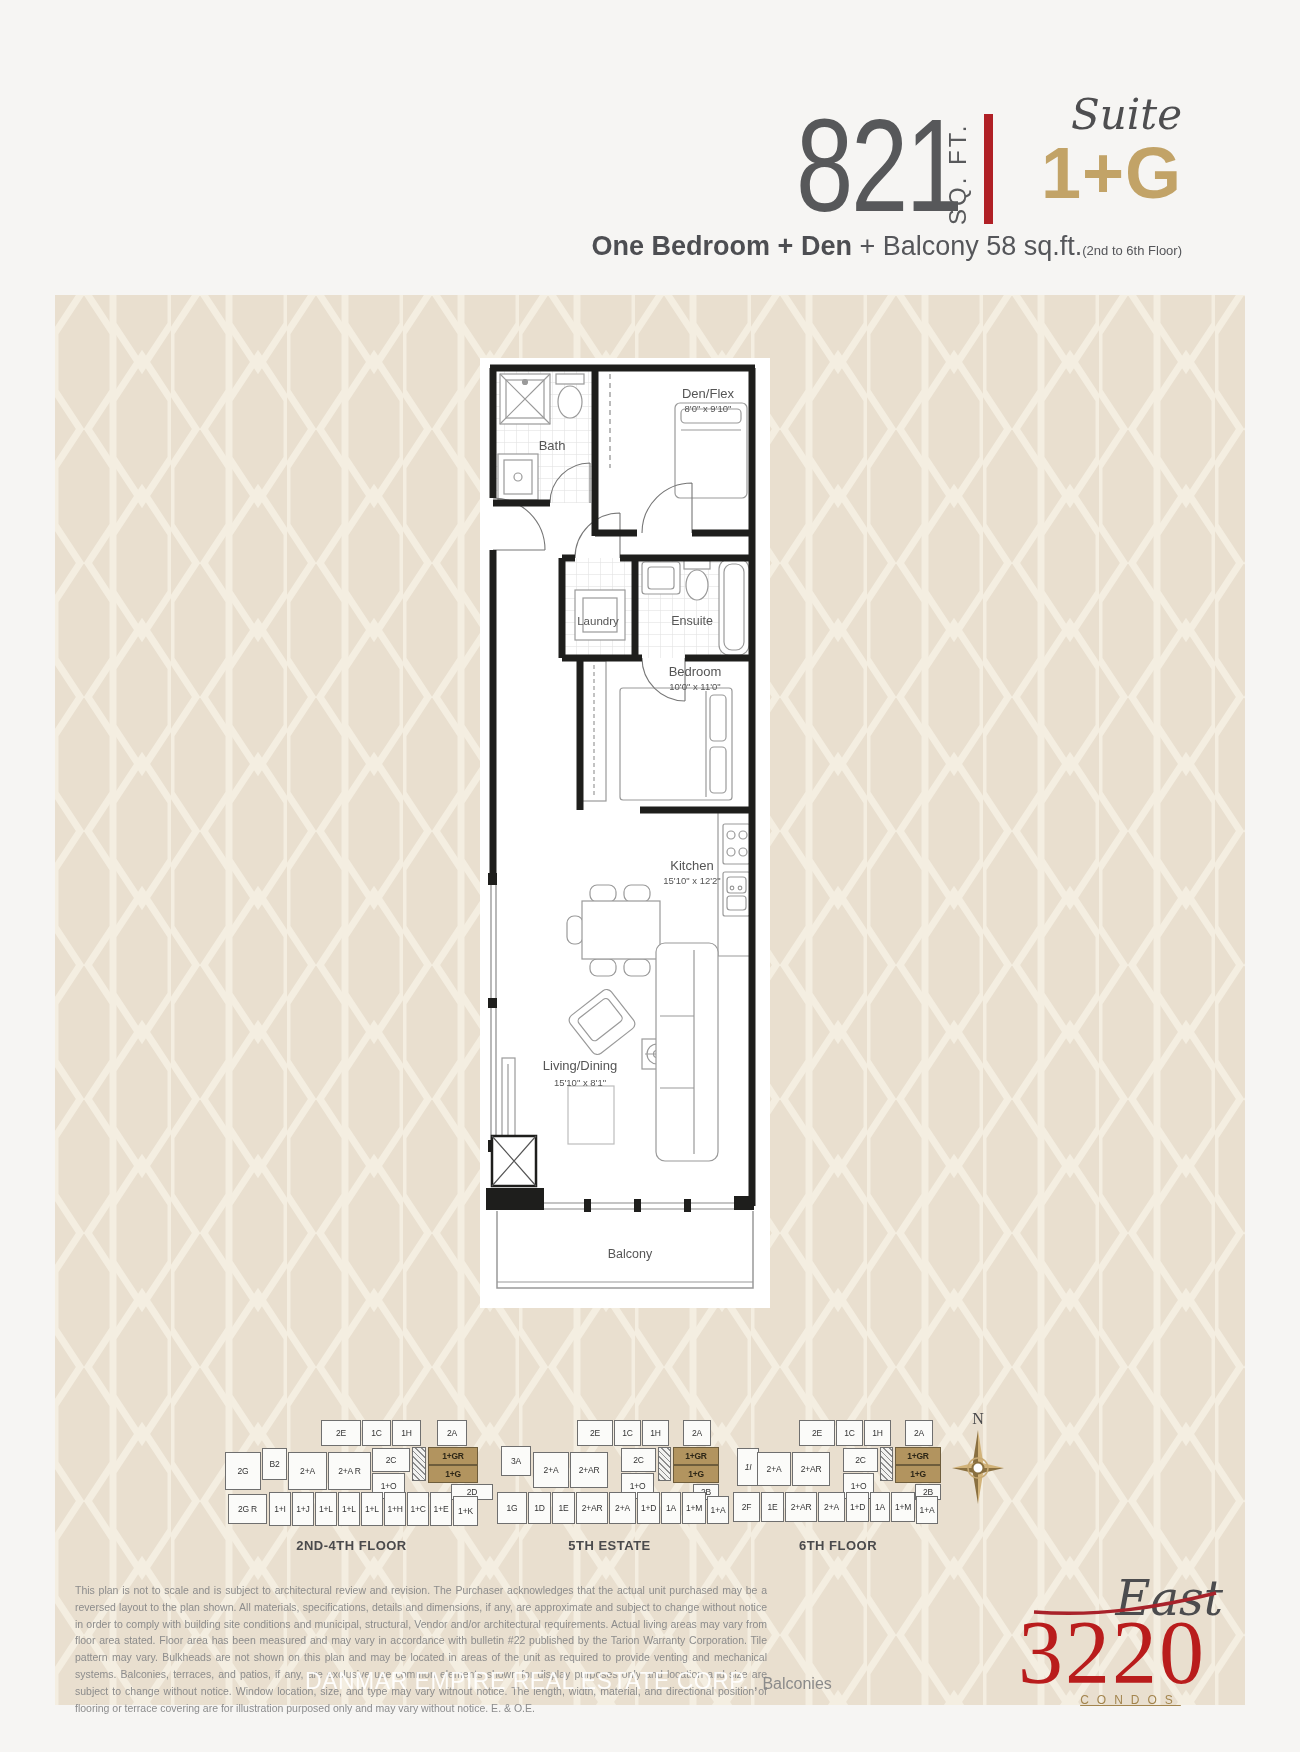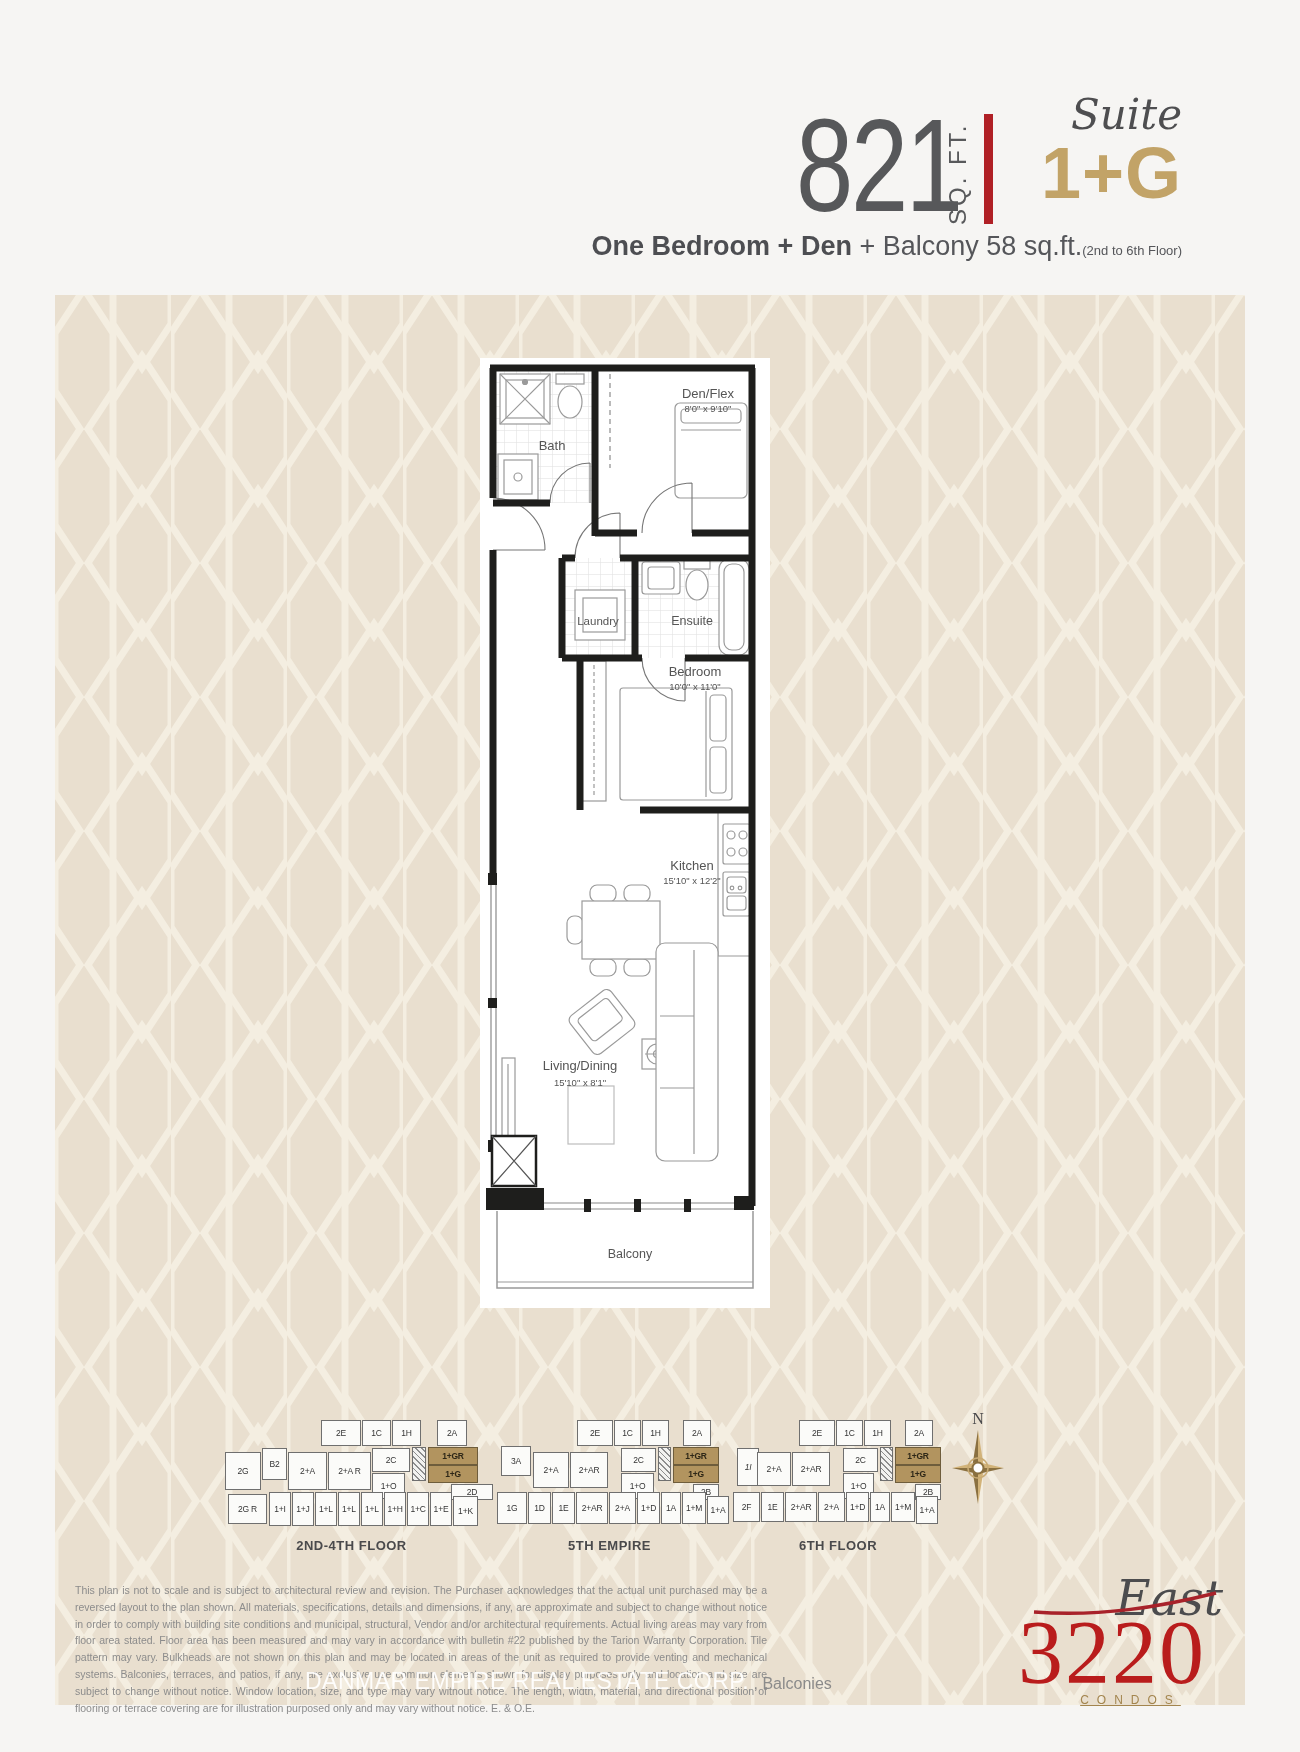--- a/index.html
+++ b/index.html
@@ -284,21 +284,21 @@
       <div class="kp-unit" style="left: 67px; top: 72px; width: 22px; height: 34px;">1+J</div>
       <div class="kp-unit" style="left: 90px; top: 72px; width: 22px; height: 34px;">1+L</div>
       <div class="kp-unit" style="left: 113px; top: 72px; width: 22px; height: 34px;">1+L</div>
       <div class="kp-unit" style="left: 136px; top: 72px; width: 22px; height: 34px;">1+L</div>
       <div class="kp-unit" style="left: 159px; top: 72px; width: 22px; height: 34px;">1+H</div>
       <div class="kp-unit" style="left: 182px; top: 72px; width: 22px; height: 34px;">1+C</div>
       <div class="kp-unit" style="left: 205px; top: 72px; width: 22px; height: 34px;">1+E</div>
       <div class="kp-unit" style="left: 228px; top: 76px; width: 25px; height: 30px;">1+K</div>
     </div>
   <div class="abs keyplan" style="left:497px;top:1420px;width:225px;">
-    <div class="kp-caption" style="top:118px;">5TH EMPIRE</div>
+    <div class="kp-caption" style="top:118px;">5TH ESTATE</div>
   <div class="kp-unit" style="left: 80px; top: 0px; width: 36px; height: 26px;">2E</div>
       <div class="kp-unit" style="left: 117px; top: 0px; width: 27px; height: 26px;">1C</div>
       <div class="kp-unit" style="left: 145px; top: 0px; width: 27px; height: 26px;">1H</div>
       <div class="kp-unit" style="left: 186px; top: 0px; width: 28px; height: 26px;">2A</div>
       <div class="kp-unit" style="left: 124px; top: 28px; width: 35px; height: 24px;">2C</div>
       <div class="kp-unit kp-hatch" style="left: 161px; top: 27px; width: 13px; height: 34px;"></div>
       <div class="kp-unit kp-gold" style="left: 176px; top: 27px; width: 46px; height: 18px;">1+GR</div>
       <div class="kp-unit kp-gold" style="left: 176px; top: 45px; width: 46px; height: 18px;">1+G</div>
       <div class="kp-unit" style="left: 196px; top: 64px; width: 26px; height: 16px;">2B</div>
       <div class="kp-unit" style="left: 4px; top: 26px; width: 30px; height: 30px;">3A</div>

